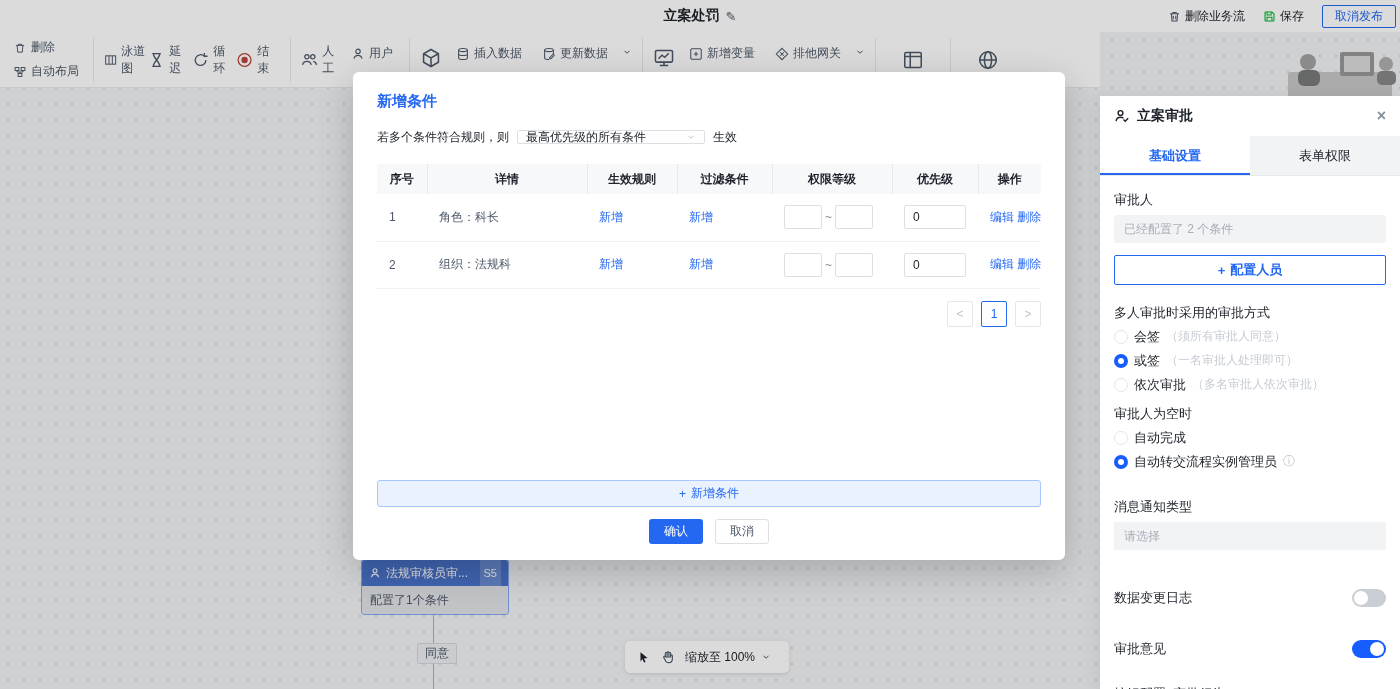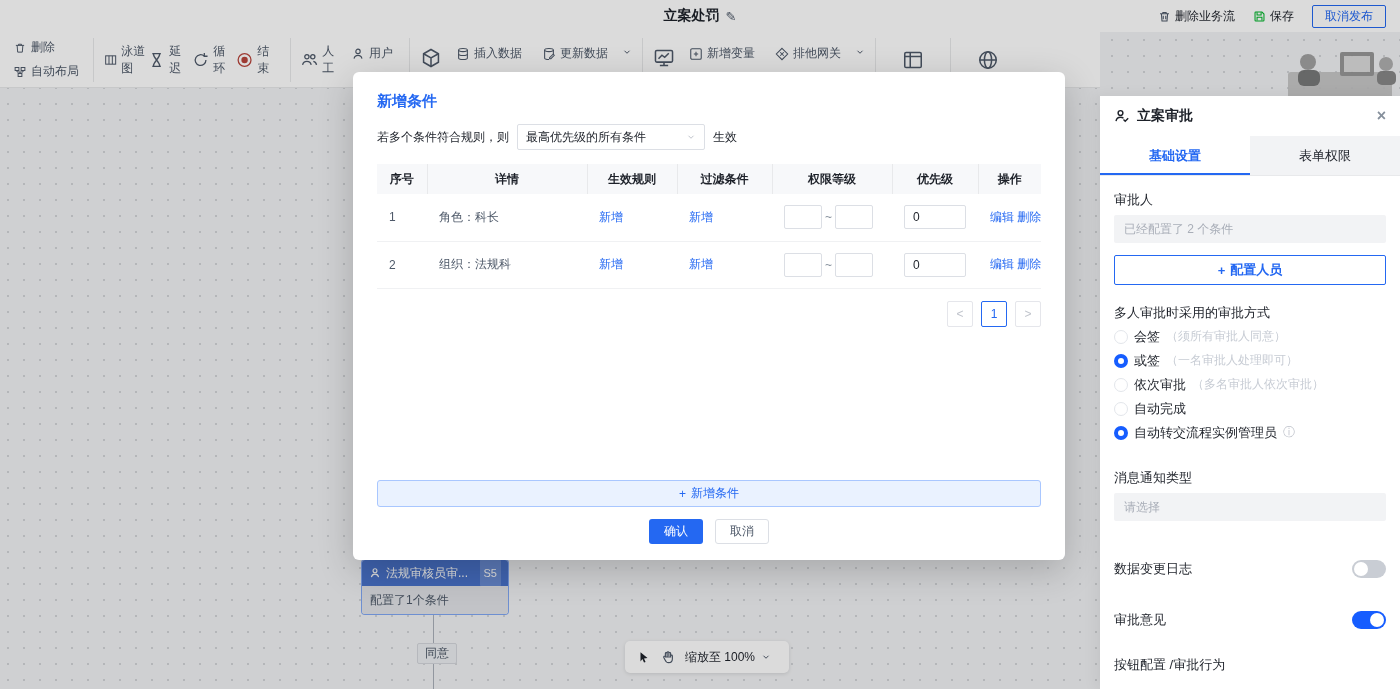--- a/index.html
+++ b/index.html
@@ -3,21 +3,21 @@
 <meta charset="utf-8">
 <style>
   *{margin:0;padding:0;box-sizing:border-box;font-family:"Liberation Sans","DejaVu Sans",sans-serif}
   html,body{background:#e9eaec}
   .app{position:relative;width:1400px;height:689px;background:#f2f3f5;overflow:hidden}
 
   
   .topbar{position:absolute;top:0;left:0;right:0;height:32px;background:#fff;display:flex;align-items:center;z-index:12}
   .topbar-center{position:absolute;left:50%;transform:translateX(-50%);display:flex;align-items:center;gap:6px;font-size:14px;font-weight:700;color:#1d2129}
   .pencil{font-size:13px;color:#4e5969;cursor:pointer}
-  .topbar-right{margin-left:auto;display:flex;align-items:center;gap:18px;padding-right:14px;font-size:12px;color:#1d2129}
+  .topbar-right{margin-left:auto;display:flex;align-items:center;gap:18px;padding-right:4px;font-size:12px;color:#1d2129}
   .tb-item{display:flex;align-items:center;gap:4px;cursor:pointer}
   .btn-cancel-pub{height:23px;padding:0 12px;border:1px solid #2468f2;color:#2468f2;background:#fff;border-radius:2px;font-size:12px;display:flex;align-items:center;cursor:pointer}
 
   
   .ribbon{position:absolute;top:32px;left:0;width:1100px;height:56px;background:#fff;border-bottom:1px solid #e8e9eb;display:flex;align-items:center;padding:0 10px;z-index:11}
   .rb-col{display:flex;flex-direction:column;gap:7px;font-size:12px;color:#4e5969;padding:0 4px}
   .rb-row{display:flex;align-items:center;gap:5px;cursor:pointer;white-space:nowrap}
   .rb-div{width:1px;height:44px;background:#e8e9eb;margin:0 10px;flex:none}
   .rb-item{display:flex;flex-direction:row;align-items:center;gap:4px;font-size:12px;color:#4e5969;width:44px;cursor:pointer}
   .rb-group{display:flex;align-items:flex-start;gap:8px;height:100%;padding-top:11px}
@@ -63,21 +63,21 @@
   .row-between{display:flex;align-items:center;justify-content:space-between}
   .switch{width:34px;height:18px;border-radius:9px;position:relative;cursor:pointer;flex:none}
   .switch .knob{position:absolute;top:2px;width:14px;height:14px;border-radius:50%;background:#fff}
   .switch.on{background:#165dff}.switch.on .knob{right:2px}
   .switch.off{background:#c9cdd4}.switch.off .knob{left:2px}.mt10{margin-top:10px}.mt18{margin-top:18px}.mt26{margin-top:26px}.mt32{margin-top:32px}.mt38{margin-top:38px}
 
   
   .modal{position:absolute;left:353px;top:72px;width:712px;height:488px;background:#fff;border-radius:6px;box-shadow:0 10px 36px rgba(0,0,0,.2);z-index:60;display:flex;flex-direction:column;padding:20px 24px 16px}
   .modal-title{color:#2468f2;font-size:15px;font-weight:700;height:20px}
   .rule-row{display:flex;align-items:center;gap:8px;font-size:12px;color:#1d2129;margin-top:12px;height:26px}
-  .rule-select{display:flex;align-items:center;justify-content:space-between;width:188px;height:26px;border:1px solid #dcdfe5;border-radius:2px;padding:0 8px;color:#1d2129;cursor:pointer;background:#fff}
+  .rule-select{display:flex;align-items:center;justify-content:space-between;width:188px;height:14px;border:1px solid #dcdfe5;border-radius:2px;padding:0 8px;color:#1d2129;cursor:pointer;background:#fff}
   .ctable{width:100%;border-collapse:collapse;margin-top:14px;font-size:12px;table-layout:fixed}
   .ctable th{background:#f7f8fa;height:30px;text-align:center;padding:0 12px;color:#1d2129;font-weight:600;border-right:1px solid #e8e9eb;white-space:nowrap;overflow:hidden}
   .ctable th:last-child{border-right:none}
   .ctable td{height:47px;padding:0 12px;border-bottom:1px solid #f0f1f3;color:#4e5969;white-space:nowrap}
   .link{color:#2468f2;cursor:pointer;text-decoration:none}
   .mini-input{width:38px;height:24px;border:1px solid #dcdfe5;border-radius:2px;padding:0 5px;font-size:12px;color:#1d2129}
   .pri-input{width:62px;height:24px;border:1px solid #dcdfe5;border-radius:2px;padding:0 8px;font-size:12px;color:#1d2129}
   .range-sep{color:#86909c;margin:0 3px}
   .pag{display:flex;justify-content:flex-end;gap:8px;margin-top:12px}
   .pag-btn{width:26px;height:26px;border:1px solid #e5e6eb;border-radius:2px;background:#fff;display:flex;align-items:center;justify-content:center;font-size:12px;color:#c0c4cc;cursor:pointer}
@@ -331,20 +331,21 @@
         <span class="radio on"></span>
         <span class="opt-name">或签</span>
         <span class="opt-desc">（一名审批人处理即可）</span>
       </div>
       <div class="opt">
         <span class="radio off"></span>
         <span class="opt-name">依次审批</span>
         <span class="opt-desc">（多名审批人依次审批）</span>
       </div>
 
+      <div class="sb-label mt10">审批人为空时</div>
       <div class="opt">
         <span class="radio off"></span>
         <span class="opt-name">自动完成</span>
       </div>
       <div class="opt">
         <span class="radio on"></span>
         <span class="opt-name">自动转交流程实例管理员</span>
         <span class="info-ic">ⓘ</span>
       </div>
 

